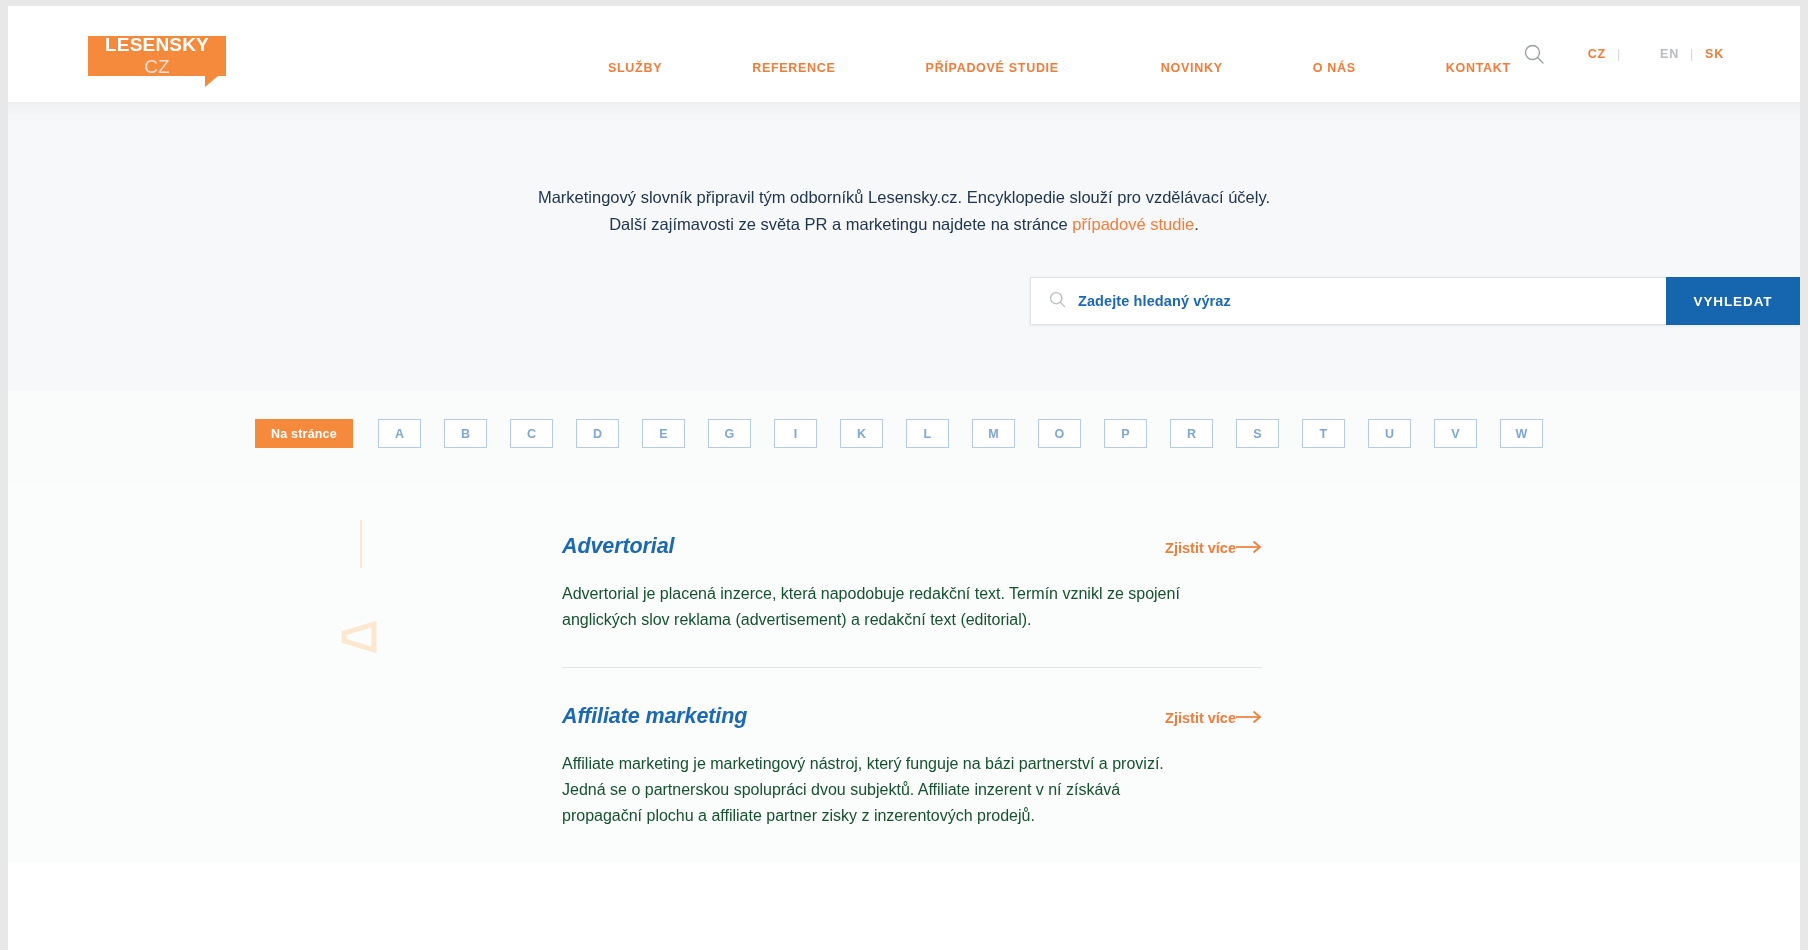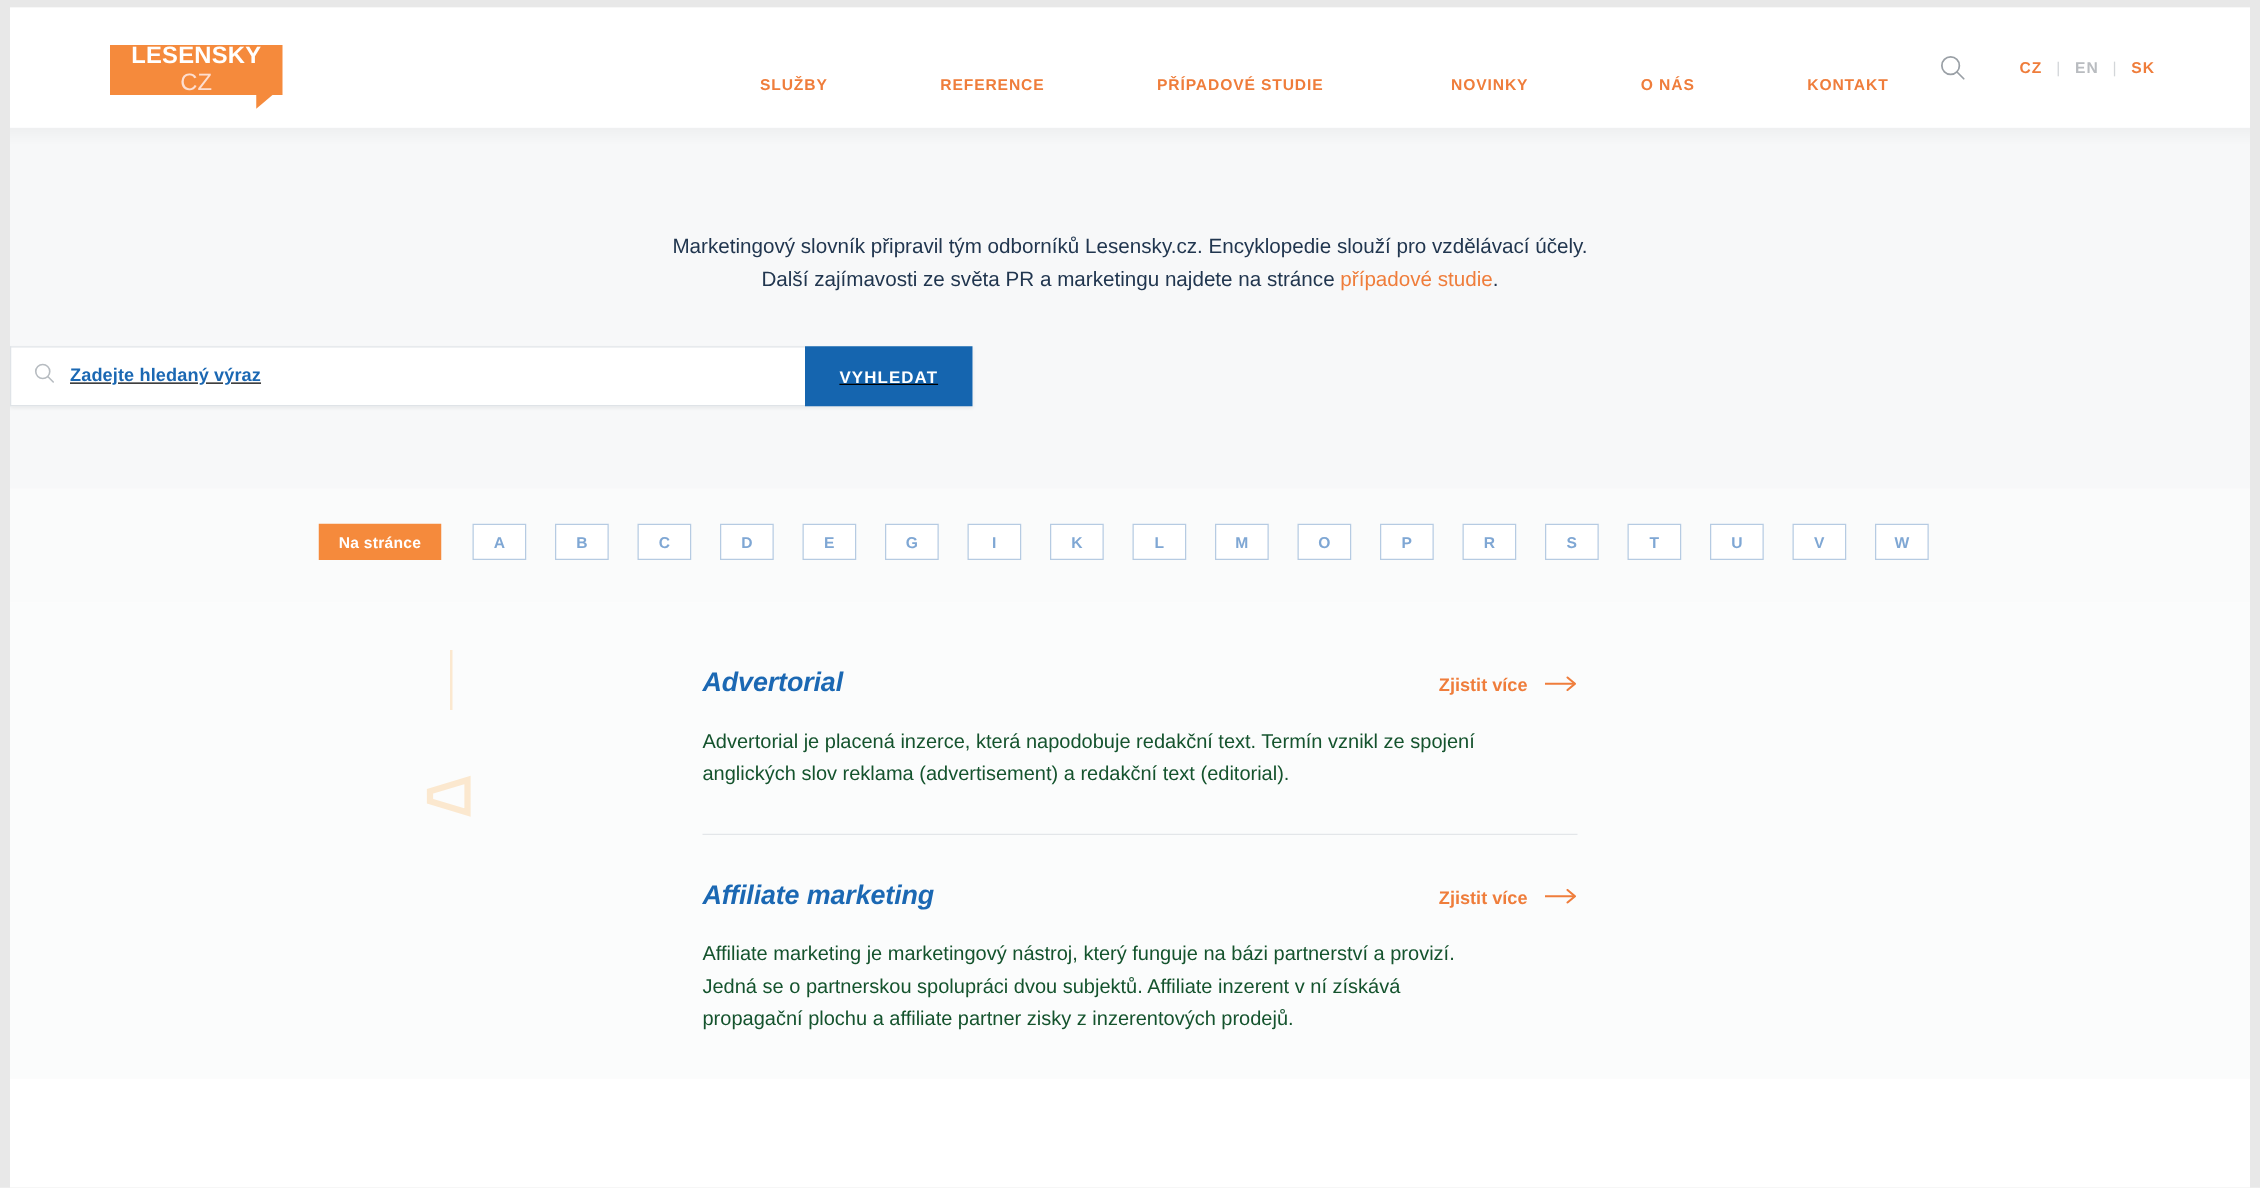--- a/index.html
+++ b/index.html
@@ -110,21 +110,21 @@
   }
   .lang-switch {
     display: flex;
     align-items: center;
     font-size: 12.5px;
     font-weight: 700;
     letter-spacing: .8px;
   }
   .lang { cursor: pointer; }
   .lang.active { color: #ef7d3b; }
-  .lang.inactive { color: #b9bcc0; }
+  .lang.inactive { color: #b9bcc0; margin-left: 28px; }
   .lang-sep {
     color: #d3d6d9;
     margin: 0 11px;
     font-weight: 400;
   }
 
   
   .hero {
     position: relative;
     background: #f7f8f9;
@@ -165,22 +165,21 @@
   .intro-link {
     color: #ef7d3b;
     text-decoration: none;
     cursor: pointer;
   }
 
   
   .search-row {
     margin-top: 40px;
     display: flex;
-    justify-content: flex-start;
-    text-decoration: underline;
+    justify-content: flex-end;
   }
   .search-box {
     display: flex;
     width: 770px;
     height: 48px;
     box-shadow: 0 1px 3px rgba(0,0,0,.07);
   }
   .search-field {
     flex: 1;
     background: #ffffff;
@@ -306,21 +305,20 @@
     color: #1b68b3;
     font-size: 21.5px;
     font-weight: 700;
     letter-spacing: -.1px;
     cursor: pointer;
     font-style: italic;
   }
   .entry-more {
     display: flex;
     align-items: center;
-    gap: 14px;
     color: #ef7d3b;
     font-size: 14.5px;
     font-weight: 700;
     text-decoration: none;
     cursor: pointer;
     white-space: nowrap;
   }
   .entry-text {
     margin-top: 22px;
     color: #14532d;

